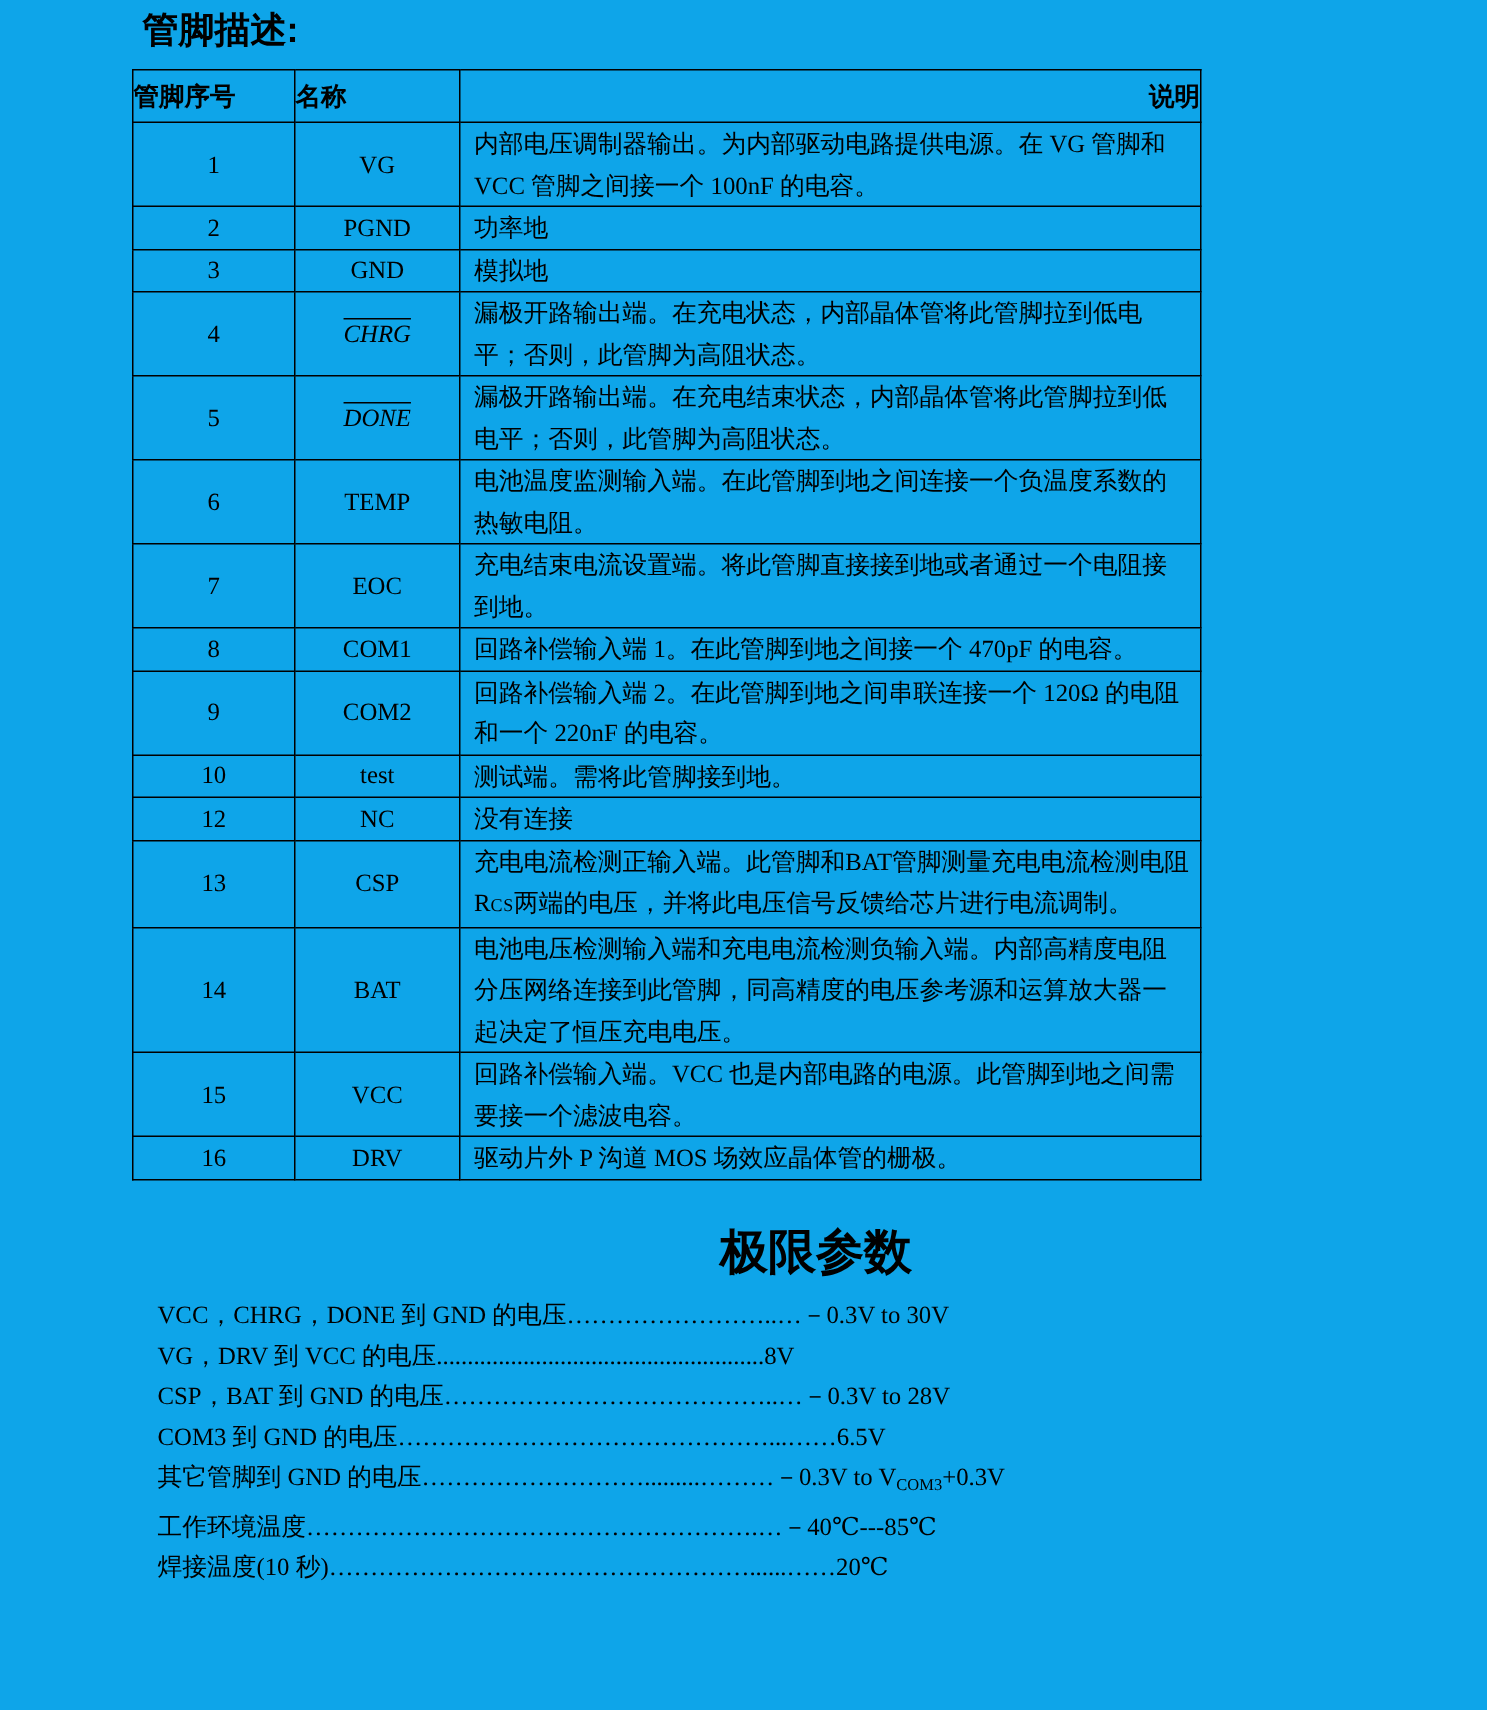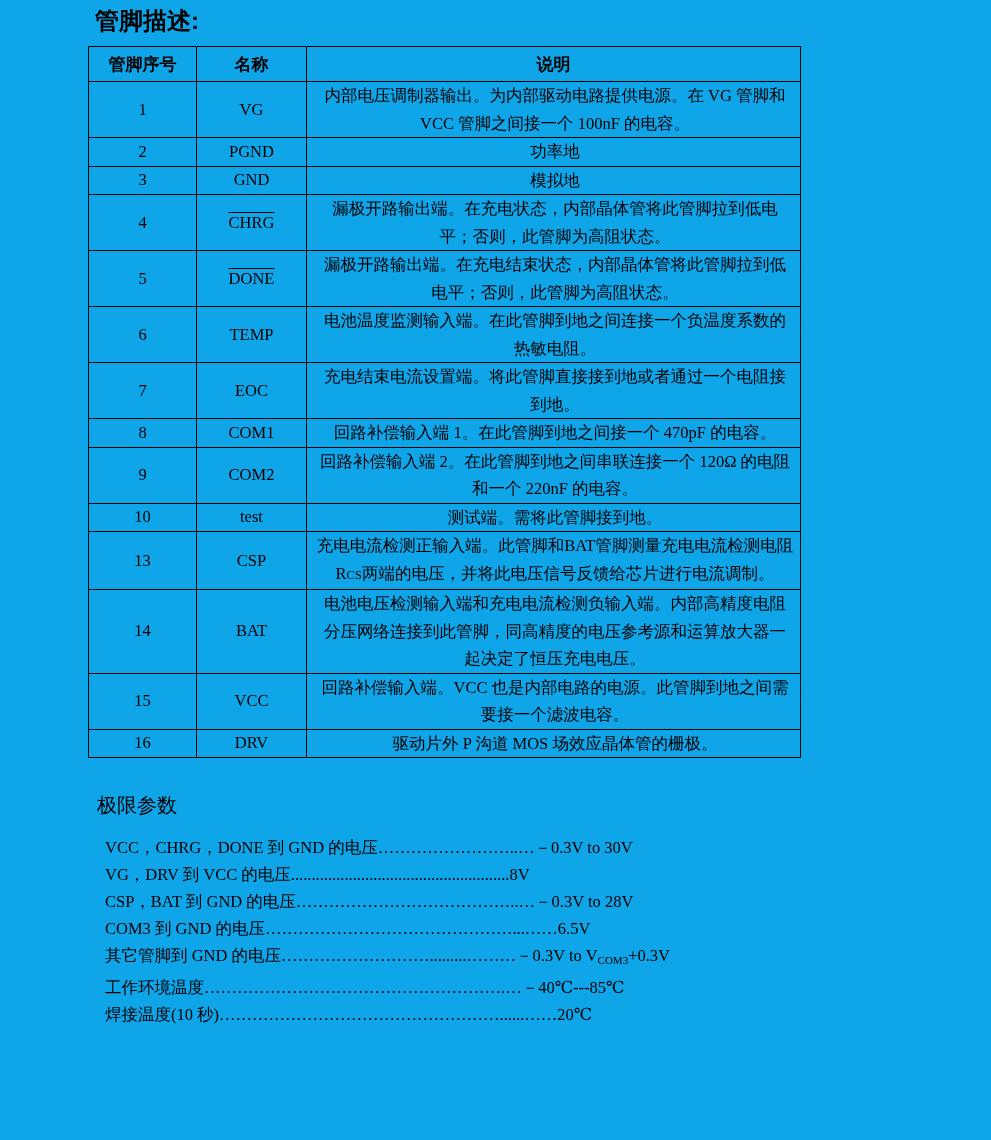--- a/index.html
+++ b/index.html
@@ -41,42 +41,43 @@
     font-size: 16.5px;
     vertical-align: middle;
   }
   table.pin-table th {
     font-family: "Liberation Sans", "DejaVu Sans", sans-serif;
     font-weight: bold;
     font-size: 17px;
     height: 34px;
     padding: 0;
   }
-  th.h-num, th.h-name { text-align: center; }
-  th.h-desc { text-align: center; padding-left: 9px; }
+  th.h-num, th.h-name { text-align: left; }
+  th.h-desc { text-align: right; padding-left: 9px; }
   td.c-num, td.c-name {
     text-align: center;
     padding: 0;
     line-height: 26px;
   }
   td.c-desc {
-    text-align: center;
+    text-align: left;
     padding: 0 6px 0 9px;
     line-height: 27.5px;
   }
-  .ovl { text-decoration: overline; }
+  .ovl { text-decoration: overline; font-style: italic; }
   .sc  { font-size: 12px; letter-spacing: 0.5px; }
   .sub { font-size: 11px; vertical-align: -3px; }
   h2.limits-title {
     margin: 0;
     padding: 32px 0 0 97px;
     font-family: "Liberation Sans", "DejaVu Sans", sans-serif;
-    font-weight: normal;
-    font-size: 20px;
+    font-weight: bold;
+    font-size: 32px;
     line-height: 30px;
+    text-align: center;
   }
   .limits-list {
     margin: 14px 0 0 105px;
     font-size: 16.5px;
   }
   .limit-line {
     line-height: 27px;
     white-space: nowrap;
   }
 </style>
@@ -145,20 +146,25 @@
           <td class="c-num">9</td>
           <td class="c-name"><span>COM2</span></td>
           <td class="c-desc">回路补偿输入端 2。在此管脚到地之间串联连接一个 120Ω 的电阻和一个 220nF 的电容。</td>
         </tr>
         <tr>
           <td class="c-num">10</td>
           <td class="c-name"><span>test</span></td>
           <td class="c-desc">测试端。需将此管脚接到地。</td>
         </tr>
         <tr>
+          <td class="c-num">12</td>
+          <td class="c-name"><span>NC</span></td>
+          <td class="c-desc">没有连接</td>
+        </tr>
+        <tr>
           <td class="c-num">13</td>
           <td class="c-name"><span>CSP</span></td>
           <td class="c-desc">充电电流检测正输入端。此管脚和BAT管脚测量充电电流检测电阻R<span class="sc">CS</span>两端的电压，并将此电压信号反馈给芯片进行电流调制。</td>
         </tr>
         <tr>
           <td class="c-num">14</td>
           <td class="c-name"><span>BAT</span></td>
           <td class="c-desc">电池电压检测输入端和充电电流检测负输入端。内部高精度电阻分压网络连接到此管脚，同高精度的电压参考源和运算放大器一起决定了恒压充电电压。</td>
         </tr>
         <tr>

